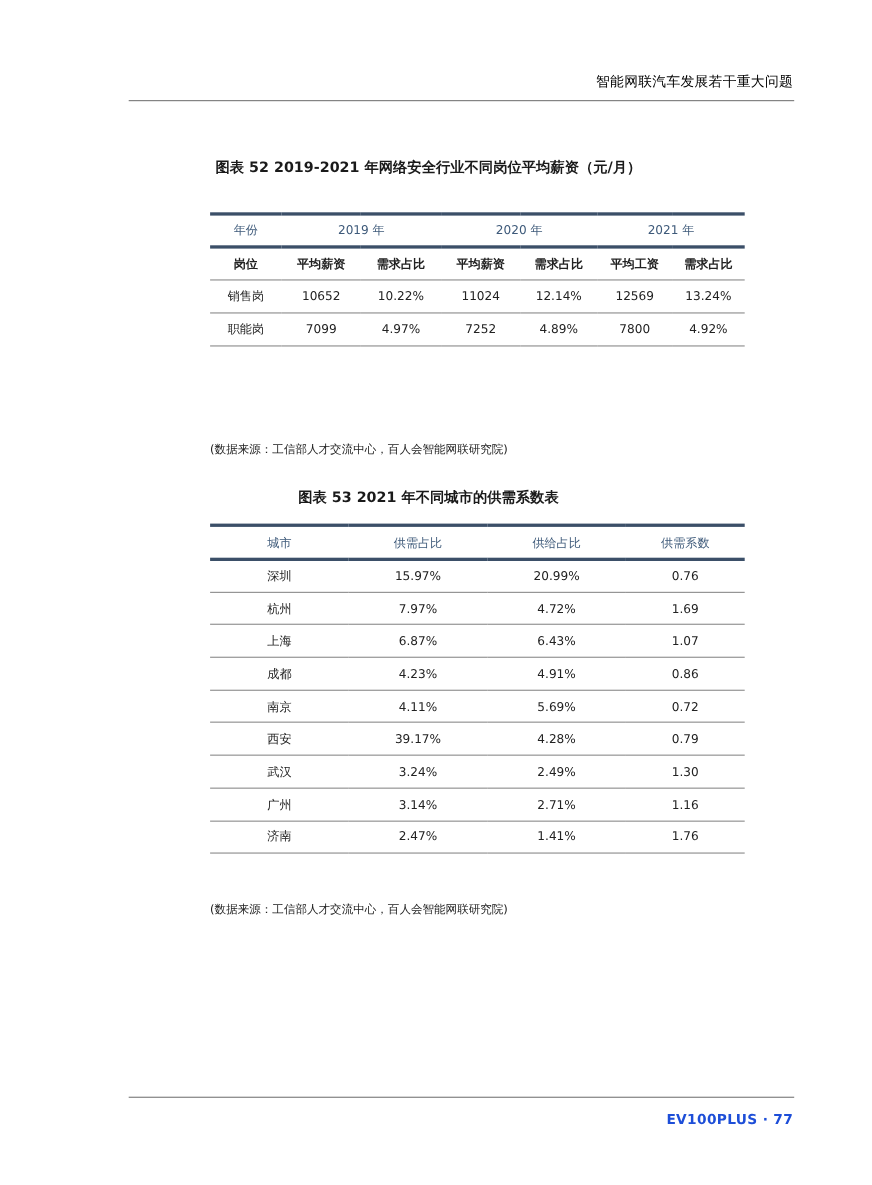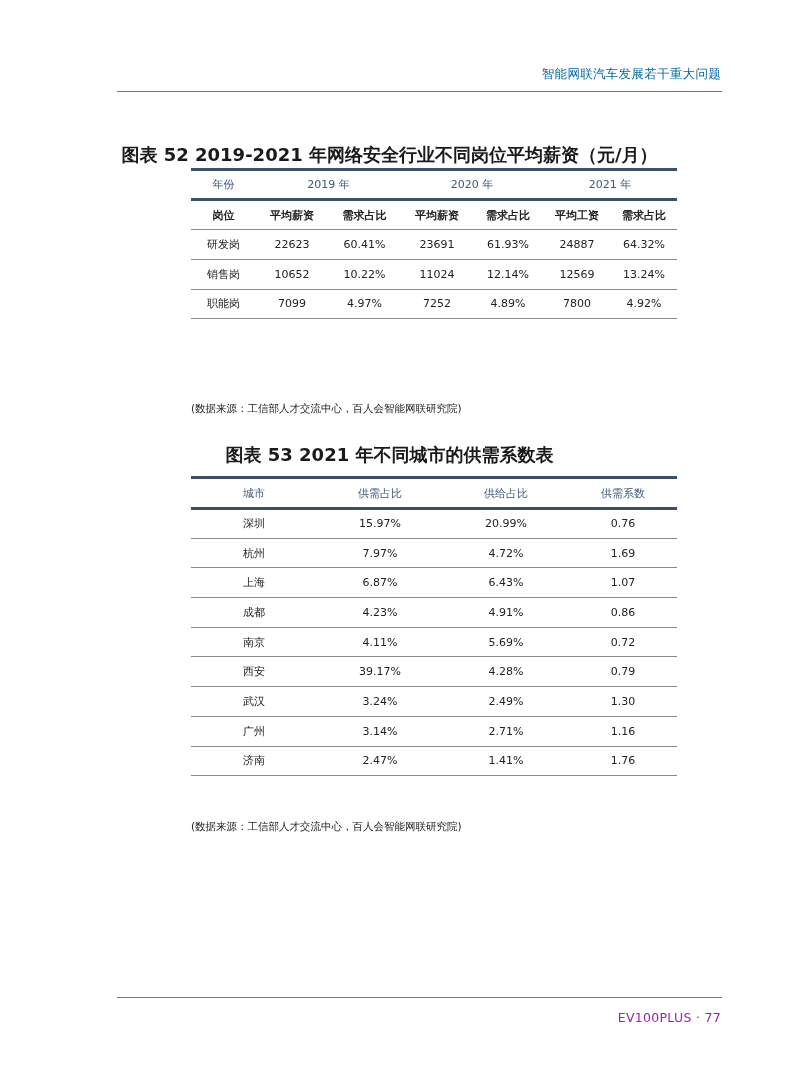--- a/index.html
+++ b/index.html
@@ -1,54 +1,54 @@
 <!DOCTYPE html>
 <html><head>
 <meta charset="utf-8">
 <style>
   * { margin: 0; padding: 0; box-sizing: border-box; }
   html, body { width: 793px; height: 1077px; background: #ffffff; overflow: hidden; }
   body { position: relative; font-family: "DejaVu Sans", "Liberation Sans", sans-serif; color: #222; }
 
   .running-header {
     position: absolute; right: 72px; top: 66px;
-    font-size: 12.5px; color: #0369a1; letter-spacing: 0.3px;
+    font-size: 12.5px; color: #000000; letter-spacing: 0.3px;
   }
   .header-rule {
     position: absolute; left: 117px; width: 605px; top: 91px; height: 1px; background: #777;
   }
 
   .caption {
     position: absolute; left: 0; width: 779px; text-align: center;
-    font-size: 18px; color: #1a1a1a; font-weight: 600;
+    font-size: 13px; color: #1a1a1a; font-weight: 600;
   }
   #cap52 { top: 143px; }
   #cap53 { top: 443px; }
 
   table { position: absolute; left: 191px; width: 486px; border-collapse: collapse; font-size: 11px; }
   td, th { text-align: center; font-weight: normal; padding: 0; }
 
-  #t52 { top: 168px; }
+  #t52 { top: 193px; }
   #t52 thead tr.yr th { height: 30px; color: #3e5a7a; border-top: 3px solid #3b4f68; border-bottom: 3px solid #3b4f68; }
   #t52 thead tr.sub th { height: 30px; color: #222; border-bottom: 1px solid #8a8a8a; font-weight: bold; }
   #t52 tbody td { height: 29.8px; border-bottom: 1px solid #8a8a8a; color: #222; }
   #t52 col.c0 { width: 65px; } #t52 col.c1 { width: 72px; } #t52 col.c2 { width: 73px; }
   #t52 col.c3 { width: 72px; } #t52 col.c4 { width: 70px; } #t52 col.c5 { width: 68px; } #t52 col.c6 { width: 66px; }
 
   #t53 { top: 476px; }
   #t53 thead th { height: 31px; color: #3e5a7a; border-top: 3px solid #3b4f68; border-bottom: 3px solid #3b4f68; }
   #t53 tbody td { height: 29.7px; border-bottom: 1px solid #8a8a8a; color: #222; }
   #t53 col.c0 { width: 126px; } #t53 col.c1 { width: 126px; } #t53 col.c2 { width: 126px; } #t53 col.c3 { width: 108px; }
 
   .source { position: absolute; left: 191px; font-size: 10.5px; color: #222; }
   #src52 { top: 402px; }
   #src53 { top: 820px; }
 
   .footer-rule { position: absolute; left: 117px; width: 605px; top: 997px; height: 1px; background: #777; }
-  .page-footer { position: absolute; right: 72px; top: 1010px; font-size: 12.5px; color: #a21caf; letter-spacing: 0.3px; }
+  .page-footer { position: absolute; right: 72px; top: 1010px; font-size: 12.5px; color: #1d4ed8; letter-spacing: 0.3px; font-weight: bold; }
 </style>
 </head>
 <body>
 
 <div class="running-header">智能网联汽车发展若干重大问题</div>
 <div class="header-rule"></div>
 
 <div class="caption" id="cap52">图表 52 2019-2021 年网络安全行业不同岗位平均薪资（元/月）</div>
 
 <table id="t52">
@@ -72,29 +72,20 @@
       <th>岗位</th>
       <th>平均薪资</th>
       <th>需求占比</th>
       <th>平均薪资</th>
       <th>需求占比</th>
       <th>平均工资</th>
       <th>需求占比</th>
     </tr>
   </thead>
   <tbody>
-    <tr>
-      <td>研发岗</td>
-        <td>22623</td>
-        <td>60.41%</td>
-        <td>23691</td>
-        <td>61.93%</td>
-        <td>24887</td>
-        <td>64.32%</td>
-    </tr>
     <tr>
       <td>销售岗</td>
         <td>10652</td>
         <td>10.22%</td>
         <td>11024</td>
         <td>12.14%</td>
         <td>12569</td>
         <td>13.24%</td>
     </tr>
     <tr>

